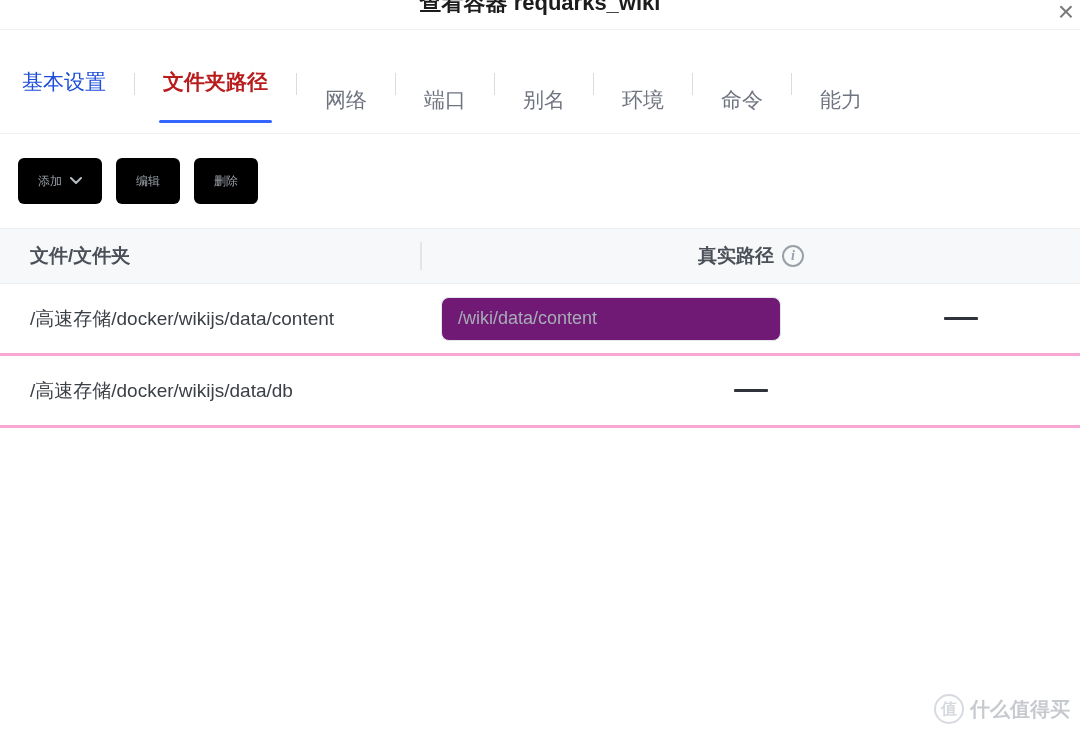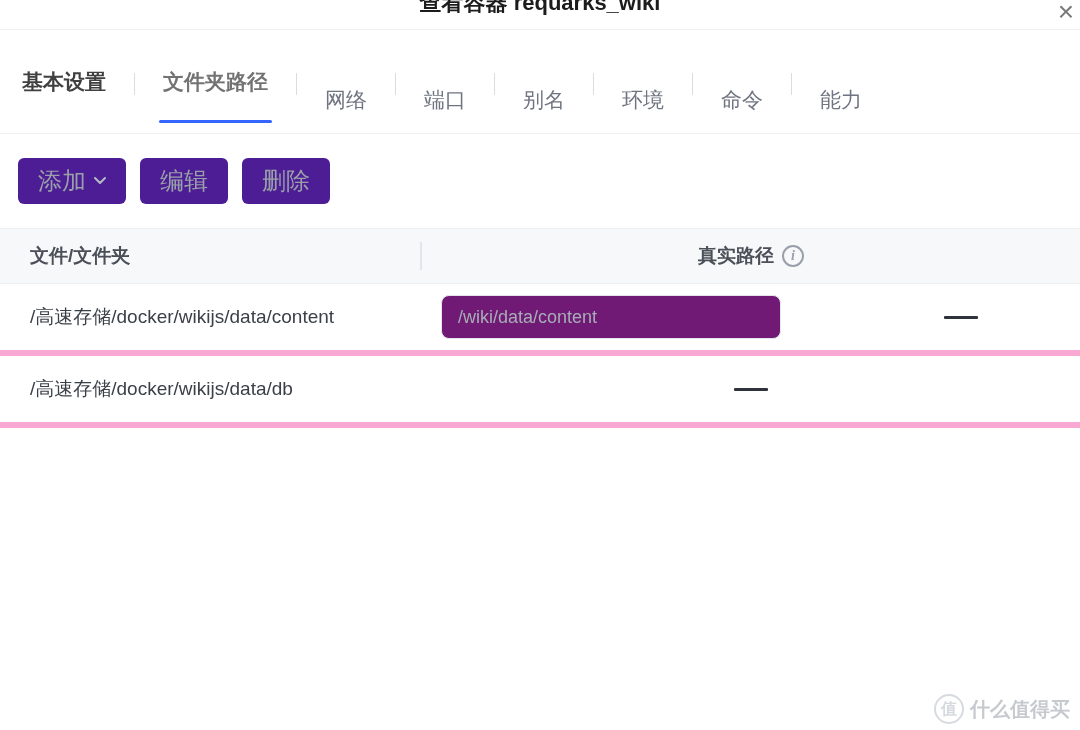--- a/index.html
+++ b/index.html
@@ -37,29 +37,29 @@
     }
     .tabs {
       display: flex;
       align-items: center;
       padding: 26px 18px 0 18px;
       border-bottom: 1px solid #eef0f3;
       height: 104px;
     }
     .tab {
       font-size: 21px;
-      color: #404040;
-      font-weight: 700;
+      color: #1d4ed8;
+      font-weight: 400;
       padding: 0 4px 26px 4px;
       cursor: pointer;
       position: relative;
     }
     .tab.inactive { color: #6f7480; font-weight: 500; margin-top: 36px;}
     .tab.active {
-      color: #737373;
+      color: #b91c1c;
       font-weight: 700;
     }
     .tab.active::after {
       content: "";
       position: absolute;
       left: 0; right: 0; bottom: -1px;
       height: 3px;
       background: #3466ff;
       border-radius: 2px;
     }
@@ -68,27 +68,27 @@
       height: 22px;
       background: #d9dde3;
       margin: 0 24px 22px 24px;
     }
     .toolbar {
       display: flex;
       gap: 14px;
       padding: 24px 18px 24px 18px;
     }
     .btn {
-      background: #4c1d95;
+      background: #000000;
       color: #9aa0a9;
       border: none;
       border-radius: 6px;
       height: 46px;
       padding: 0 20px;
-      font-size: 24px;
+      font-size: 12px;
       display: inline-flex;
       align-items: center;
       gap: 8px;
       cursor: pointer;
     }
     .btn .caret {
       display: inline-block;
     }
     .caret svg { display:block; }
     .table {
@@ -108,21 +108,21 @@
     .col1 { flex: 0 0 420px; padding-left: 30px; display:flex; align-items:center;}
     .col2 { flex: 0 0 420px; padding-left: 20px; display:flex; align-items:center;}
     .col3 { flex: 1; display:flex; align-items:center; justify-content:center; gap:8px; position:relative;}
     .col-sep {
       width:1px; height:28px; background:#e2e5ea;
     }
     .trow {
       display: flex;
       align-items: center;
       height: 72px;
-      border-bottom: 6px solid #f9a8d4;
+      border-bottom: 3px solid #f9a8d4;
       font-size: 19px;
       color: #3b3f46;
     }
     .path-text { color:#3b3f46; }
     .mount-input {
       width: 340px;
       height: 44px;
       border: 1px solid #e3e6eb;
       border-radius: 8px;
       background: #701a75;

